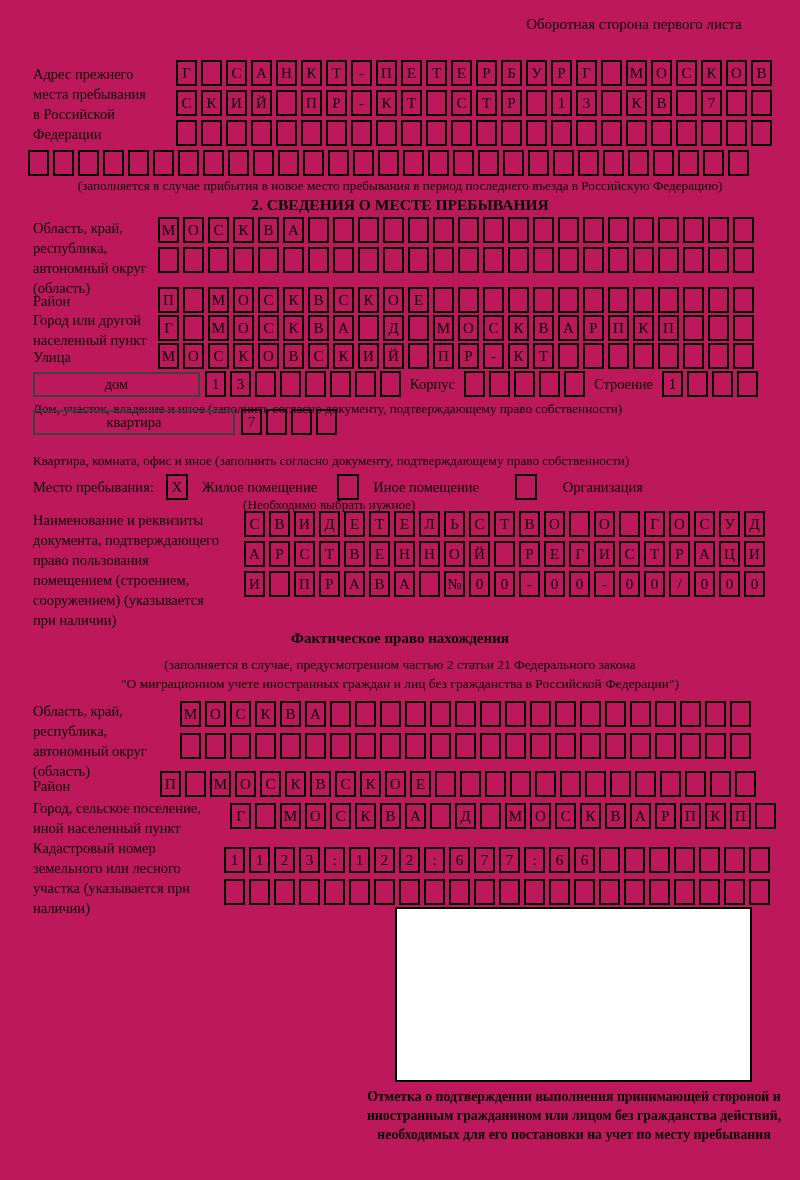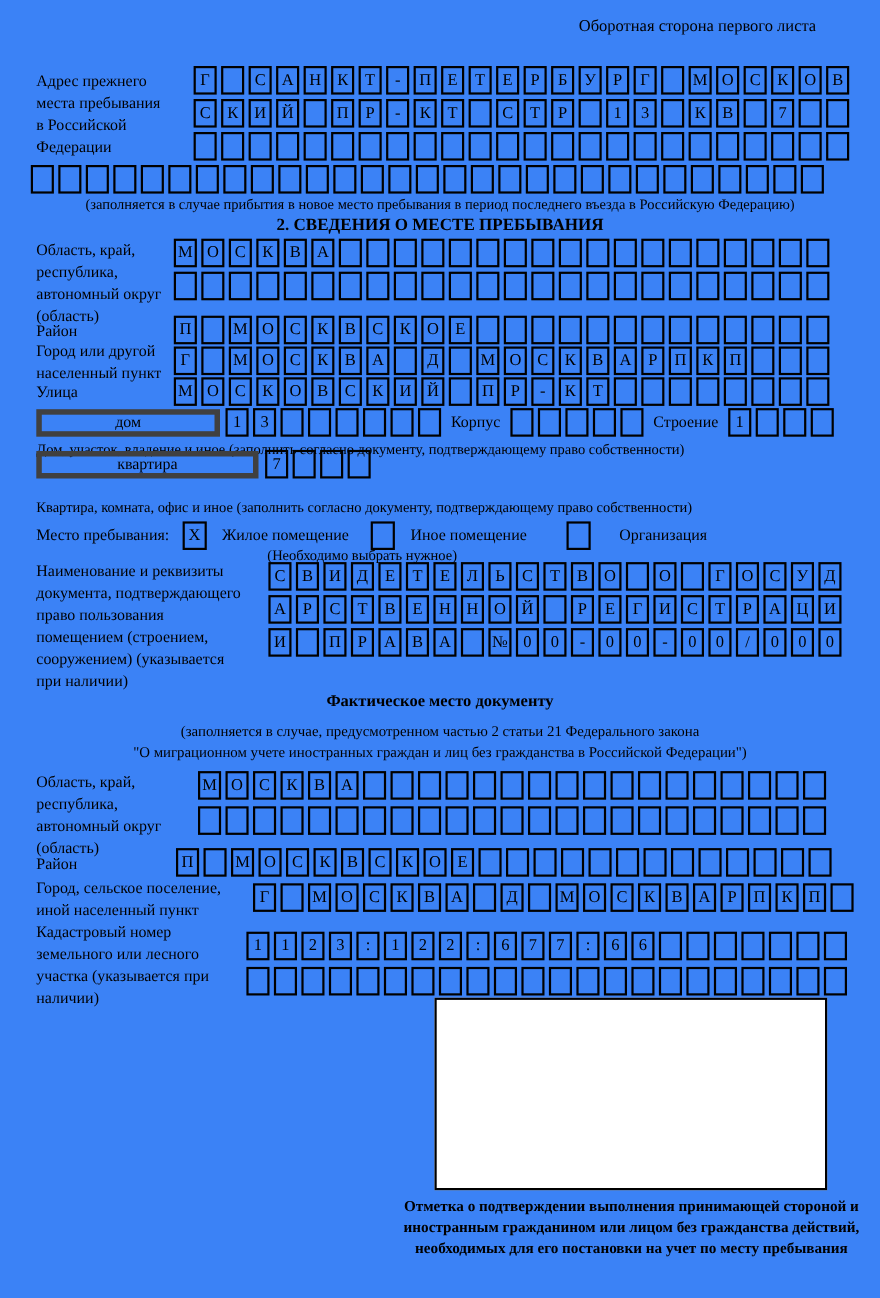--- a/index.html
+++ b/index.html
@@ -2,38 +2,38 @@
 <html><head>
 <meta charset="utf-8">
 <style>
   * { box-sizing: border-box; margin: 0; padding: 0; }
   html,body { background:#ffffff; }
   body {
     width:800px; height:1180px;
     font-family:"Liberation Serif","DejaVu Serif",serif;
     color:#000;
   }
-  .page { position:relative; width:800px; height:1180px; background:#3b82f6; overflow:hidden; }
+  .page { position:relative; width:800px; height:1180px; background:#be185d; overflow:hidden; }
   .abs { position:absolute; }
   .flabel { font-size:14.5px; line-height:1.38; }
   .ilabel { font-size:14.5px; padding:0 4px; white-space:nowrap; }
   .caption { font-size:13.2px; }
   .center { text-align:center; }
   .title { font-size:15.5px; font-weight:bold;font-family:Liberation Serif, serif; }
   .rows { display:flex; flex-direction:column; gap:4px; }
   .rows-w { display:flex; flex-direction:column; gap:6px; }
   .grid { display:flex; gap:4px; }
   .cell {
     width:21px; height:26px; flex-shrink:0;
     border:2px solid #000;
     display:flex; align-items:center; justify-content:center;
     font-size:15px;
   }
   .wide-field {
-    height:25px; border:5px solid #404040;
+    height:25px; border:2px solid #404040;
     display:flex; align-items:center; justify-content:center;
     font-size:14.5px; flex-shrink:0;
   }
   .checkbox {
     width:22px; height:26px; flex-shrink:0;
     border:2px solid #000;
     display:flex; align-items:center; justify-content:center;
     font-size:15px;
   }
   .hrow { display:flex; align-items:center; }
@@ -421,21 +421,21 @@
         <span class="cell">-</span>
         <span class="cell">0</span>
         <span class="cell">0</span>
         <span class="cell">/</span>
         <span class="cell">0</span>
         <span class="cell">0</span>
         <span class="cell">0</span>
       </div>
   </div>
 
-  <div class="abs title center" style="left:0; top:630px; width:800px; font-size:15px;">Фактическое место документу</div>
+  <div class="abs title center" style="left:0; top:630px; width:800px; font-size:15px;">Фактическое право нахождения</div>
   <div class="abs caption center" style="left:0; top:657px; width:800px; font-size:13.5px;">(заполняется в случае, предусмотренном частью 2 статьи 21 Федерального закона</div>
   <div class="abs caption center" style="left:0; top:676px; width:800px; font-size:13.5px;">"О миграционном учете иностранных граждан и лиц без гражданства в Российской Федерации")</div>
 
   <div class="abs flabel" style="left:33px; top:701px; width:135px;">Область, край, республика, автономный округ (область)</div>
   <div class="abs rows-w" style="left:180px; top:701px;">
     <div class="grid">
         <span class="cell">М</span>
         <span class="cell">О</span>
         <span class="cell">С</span>
         <span class="cell">К</span>

